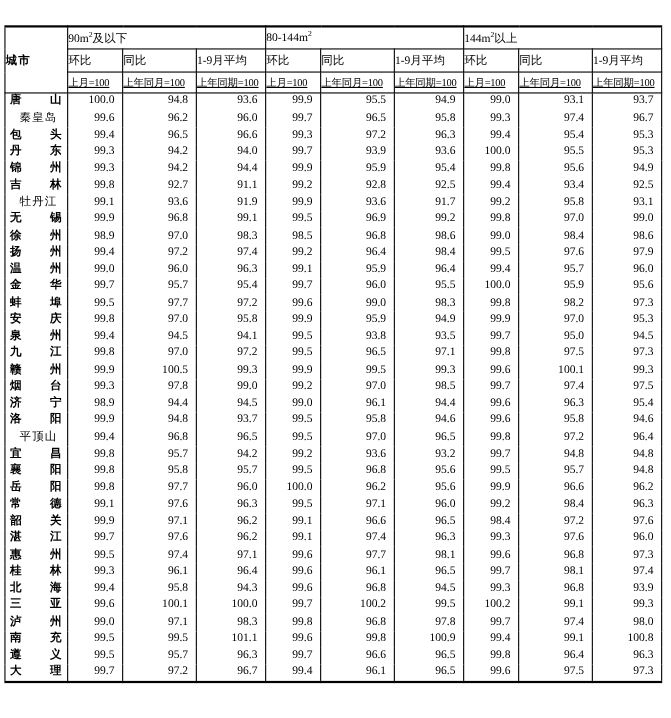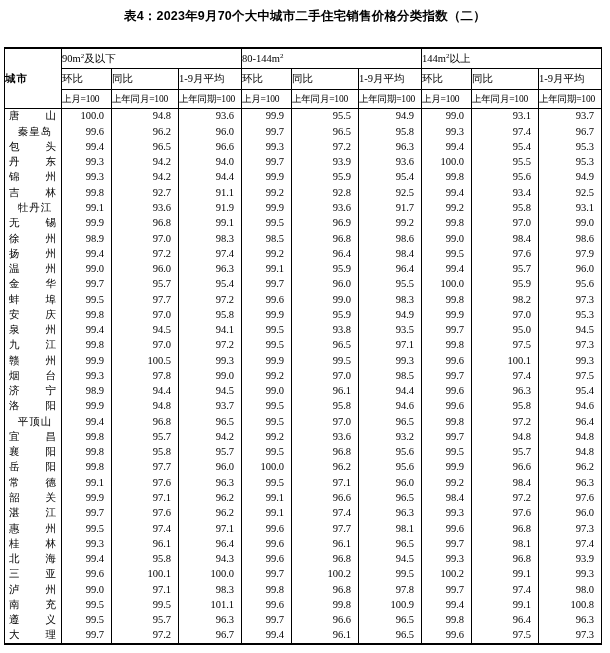--- a/index.html
+++ b/index.html
@@ -45,21 +45,21 @@
     border: 1px solid #000;
     font-weight: normal;
     text-align: left;
     vertical-align: middle;
     padding: 0;
     overflow: hidden;
     white-space: nowrap;
   }
   tr.group-row th { height: 19px; font-size: 10.5px; }
   tr.metric-row th { height: 20px; font-size: 10.5px; }
-  tr.base-row th { height: 18px; font-size: 9.5px; letter-spacing: -0.2px; }
+  tr.base-row th { height: 18px; font-size: 9.5px; letter-spacing: -0.2px; text-decoration: underline; }
   th.corner { font-size: 10.5px; letter-spacing: 1px; font-weight: bold; }
   sup.sq { font-size: 7px; line-height: 0; vertical-align: super; }
 
   tbody td {
     border-left: 1px solid #000;
     border-right: 1px solid #000;
     border-top: none;
     border-bottom: none;
     height: 15.28px;
     padding: 0;
@@ -76,27 +76,27 @@
   td.city {
     text-align: center;
     padding-left: 4px;
     letter-spacing: 1px;
   }
   td.city.spread {
     padding-right: 5px;
     letter-spacing: 0;
     text-align: justify;
     text-align-last: justify;
+    font-weight: bold;
   }
 </style>
 </head>
 <body>
 
 <div class="page">
-  <div class="doc-title">表4：2023年9月70个大中城市二手住宅销售价格分类指数（二）</div>
 
   <table class="index-table">
     <colgroup>
       <col class="c-city">
       <col class="c-mom">
         <col class="c-yoy">
         <col class="c-avg">
       <col class="c-mom">
         <col class="c-yoy">
         <col class="c-avg">

